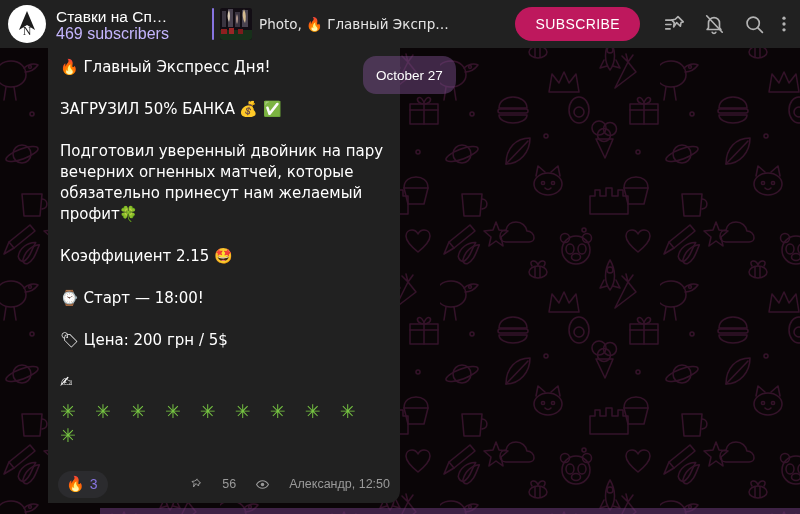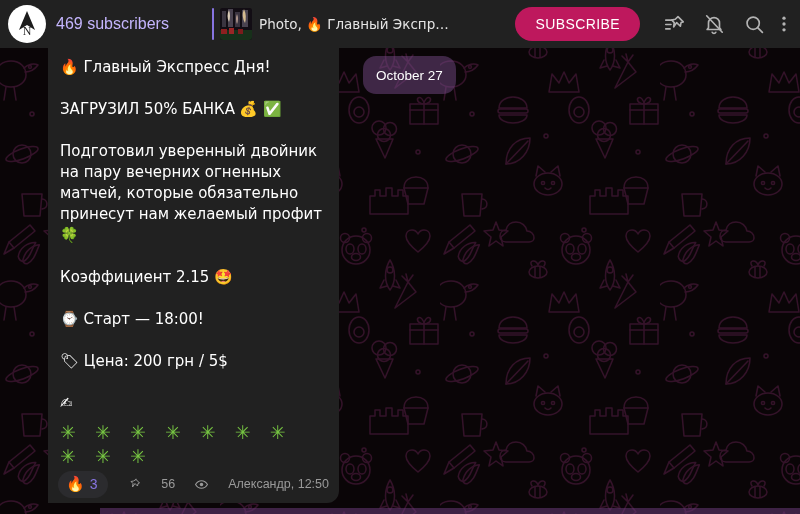--- a/index.html
+++ b/index.html
@@ -151,21 +151,21 @@
     color: #ffffff;
     font-size: 13.5px;
     display: flex; align-items: center;
     z-index: 12;
   }
 
   
   .bubble {
     position: absolute;
     left: 48px; top: 48px;
-    width: 291px;
+    width: 352px;
     min-height: 455px;
     background: #212121;
     border-radius: 0 0 12px 0;
     z-index: 10;
     box-sizing: border-box;
     padding: 9px 12px 4px 12px;
     overflow: hidden;
   }
   .msg-text {
     color: #ffffff;
@@ -417,20 +417,21 @@
 
     <div class="avatar">
       <svg width="34" height="34" viewBox="0 0 34 34">
         <circle cx="17" cy="17" r="17" fill="#ffffff"></circle>
         <path d="M17 4 L25 23 L17 18 L9 23 Z" fill="#1c1c1c"></path>
         <text x="17" y="28" font-family="Liberation Serif, serif" font-size="12" fill="#1c1c1c" text-anchor="middle">N</text>
       </svg>
     </div>
 
     <div class="chan-info">
+      <div class="chan-title">Ставки на Сп…</div>
       <div class="chan-subs">469 subscribers</div>
     </div>
 
     <div class="pinned-block">
       <div class="pin-bar"></div>
       <div class="pin-thumb">
         <svg width="32" height="32" viewBox="0 0 32 32">
           <rect width="32" height="32" fill="#120d14"></rect>
           <rect y="22" width="32" height="10" fill="#17301a"></rect>
           <rect x="2" y="3" width="4" height="16" fill="#3a3440"></rect>

